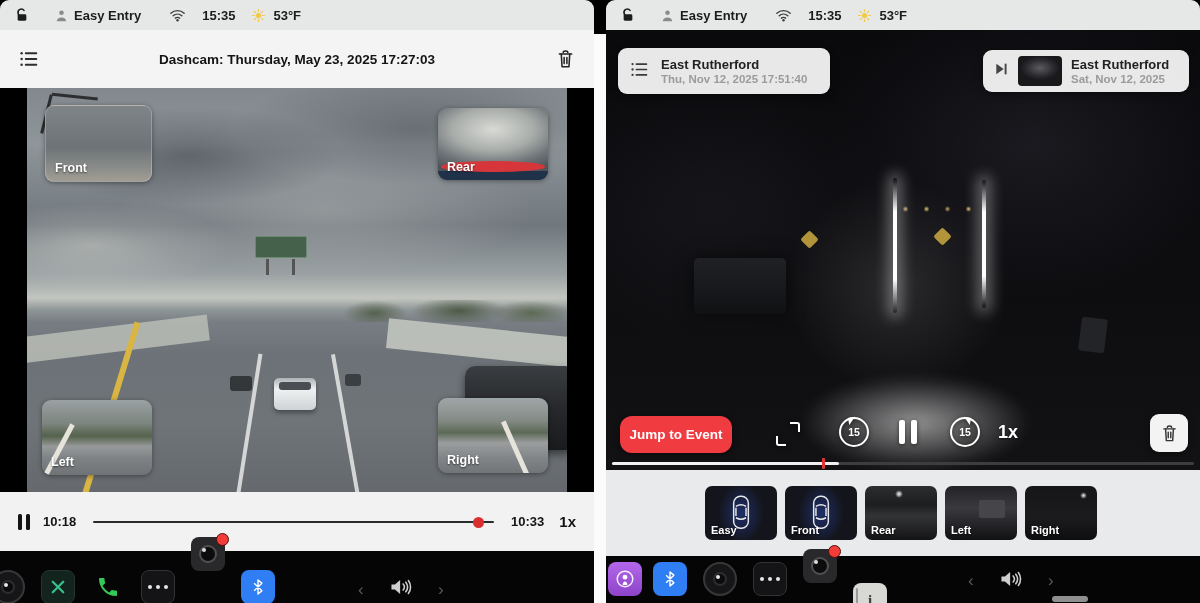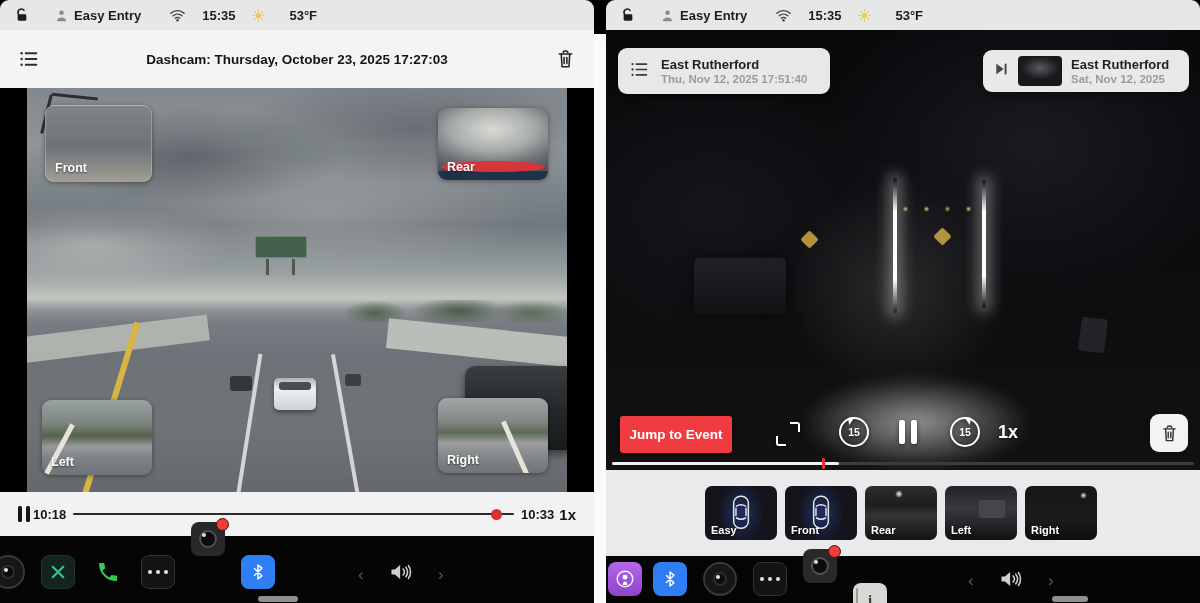--- a/index.html
+++ b/index.html
@@ -12,21 +12,21 @@
   .panel.pl { left:0; }
   .panel.pr { left:606px; }
 
   
   .statusbar { height:30px; background:#e6e7e7; display:flex; align-items:center; padding:0 14px;
                border-radius:9px 9px 0 0; color:#1c1c1c; font-size:13px; font-weight:bold; }
   .statusbar .sb-ico { display:flex; align-items:center; }
   .statusbar .profile { display:flex; align-items:center; gap:5px; margin-left:24px; }
   .statusbar .wifi { margin-left:28px; }
   .statusbar .time { margin-left:16px; }
-  .statusbar .wx { display:flex; align-items:center; gap:23px; margin-left:16px; }
+  .statusbar .wx { display:flex; align-items:center; gap:7px; margin-left:16px; }
 
   
   .dc-header { height:58px; background:#f4f4f5; display:flex; align-items:center; padding:0 16px; position:relative; }
   .dc-title { position:absolute; left:0; right:0; text-align:center; font-size:13.5px; font-weight:bold; color:#141414; }
   .hd-btn { width:26px; height:26px; display:flex; align-items:center; justify-content:center; cursor:pointer; z-index:2; }
   .hd-right { margin-left:auto; }
 
   
   .video-l { position:relative; height:404px; background:#000; }
   .scene-l { position:absolute; left:27px; top:0; width:540px; height:404px; overflow:hidden;
@@ -67,21 +67,21 @@
   .ct-rear .bumper { position:absolute; left:3px; right:3px; bottom:8px; height:11px; background:#d6363a; border-radius:50% 50% 45% 45%; }
   .ct-rear .bumper-dark { position:absolute; left:0; right:0; bottom:0; height:9px; background:#20324a; }
   .ct-left { left:15px; top:312px; width:110px; height:75px;
     background:linear-gradient(180deg,#9aa1a3 0%,#7b847d 32%,#55624c 48%,#97999a 62%,#7e8284 78%,#6f7375 100%); }
   .ct-left .stripe, .ct-right .stripe { position:absolute; left:14px; bottom:-6px; width:5px; height:60px; background:#e6e4da; transform:rotate(28deg); }
   .ct-right { left:411px; top:310px; width:110px; height:75px;
     background:linear-gradient(180deg,#9fa6a8 0%,#848b85 30%,#5d6a57 46%,#9b9d9e 60%,#818587 80%,#717577 100%); }
   .ct-right .stripe { left:auto; right:30px; transform:rotate(-24deg); }
 
   
-  .playbar { height:44px; background:#f2f2f3; display:flex; align-items:center; padding:0 18px; gap:3px; }
+  .playbar { height:59px; background:#f2f2f3; display:flex; align-items:center; padding:0 18px; gap:13px; }
   .pause-s { display:flex; gap:4px; cursor:pointer; }
   .pause-s i { width:4px; height:16px; background:#141414; border-radius:1.5px; }
   .ptime { font-size:13px; font-weight:bold; color:#141414; }
   .track { flex:1; height:2px; background:#2b2b2b; border-radius:2px; position:relative; margin:0 4px; cursor:pointer; }
   .track .dot { position:absolute; top:-4px; width:11px; height:11px; border-radius:50%; background:#d92f2f; }
   .pspeed { font-size:15px; font-weight:bold; color:#141414; margin-left:2px; cursor:pointer; }
 
   
   .taskbar { position:relative; background:#050505; }
   .taskbar.tl { height:67px; }
@@ -134,21 +134,21 @@
 
   .clip-card { position:absolute; background:rgba(250,250,250,.93); border-radius:9px; display:flex; align-items:center;
     box-shadow:0 2px 8px rgba(0,0,0,.45); cursor:pointer; }
   .cc-left { left:12px; top:18px; width:212px; height:46px; padding:0 12px; gap:12px; }
   .cc-right { left:377px; top:20px; width:206px; height:42px; padding:0 10px; gap:9px; }
   .cc-text .t { font-size:13px; font-weight:bold; color:#222; line-height:15px; }
   .cc-text .s { font-size:11.5px; color:#9b9b9b; line-height:14px; font-weight:bold; }
   .cc-thumb { width:44px; height:30px; border-radius:4px; flex:0 0 auto;
     background:radial-gradient(20px 12px at 50% 40%, #5a5a60, #2a2a2e 70%, #19191c 100%); }
 
-  .jump-btn { position:absolute; left:14px; top:386px; width:112px; height:37px; border-radius:3px;
+  .jump-btn { position:absolute; left:14px; top:386px; width:112px; height:37px; border-radius:12px;
     color:#fff; font-size:13.5px; font-weight:bold; display:flex; align-items:center; justify-content:center;
     background:#f03b41; cursor:pointer; box-shadow:0 2px 6px rgba(0,0,0,.4); }
   .collapse { position:absolute; left:170px; top:392px; width:24px; height:24px; cursor:pointer; filter:drop-shadow(0 1px 2px rgba(0,0,0,.6)); }
   .collapse i { position:absolute; width:10px; height:10px; }
   .collapse i.tr { right:0; top:0; border-top:2.5px solid #fff; border-right:2.5px solid #fff; border-radius:0 3px 0 0; }
   .collapse i.bl { left:0; bottom:0; border-bottom:2.5px solid #fff; border-left:2.5px solid #fff; border-radius:0 0 0 3px; }
   .skip-circ { position:absolute; top:387px; width:30px; height:30px; border:2.5px solid #fff; border-radius:50%;
     display:flex; align-items:center; justify-content:center; color:#fff; font-size:10.5px; font-weight:bold; cursor:pointer;
     filter:drop-shadow(0 1px 2px rgba(0,0,0,.6)); }
   .skip-circ::before { content:""; position:absolute; top:-6px; width:0; height:0; border:5px solid transparent; }
@@ -224,21 +224,21 @@
           <g stroke="#2e2e2e" stroke-width="2.2" stroke-linecap="round">
             <path d="M8 4h13M8 11h13M8 18h13"></path>
           </g>
           <g fill="#2e2e2e">
             <circle cx="3" cy="4" r="1.5"></circle>
             <circle cx="3" cy="11" r="1.5"></circle>
             <circle cx="3" cy="18" r="1.5"></circle>
           </g>
         </svg>
     </span>
-    <div class="dc-title">Dashcam: Thursday, October 23, 2025 17:27:03</div>
+    <div class="dc-title">Dashcam: Thursday, May 23, 2025 17:27:03</div>
     <span class="hd-btn hd-right">
       <svg width="19" height="20" viewBox="0 0 24 26">
           <g fill="none" stroke="#222" stroke-width="2" stroke-linecap="round" stroke-linejoin="round">
             <path d="M9 4.5c0-1.4 1.2-2 3-2s3 .6 3 2"></path>
             <path d="M4 6.5h16"></path>
             <path d="M6.5 6.5l1 16.5h9l1-16.5"></path>
             <path d="M10.2 11v8M13.8 11v8"></path>
           </g>
         </svg>
     </span>

